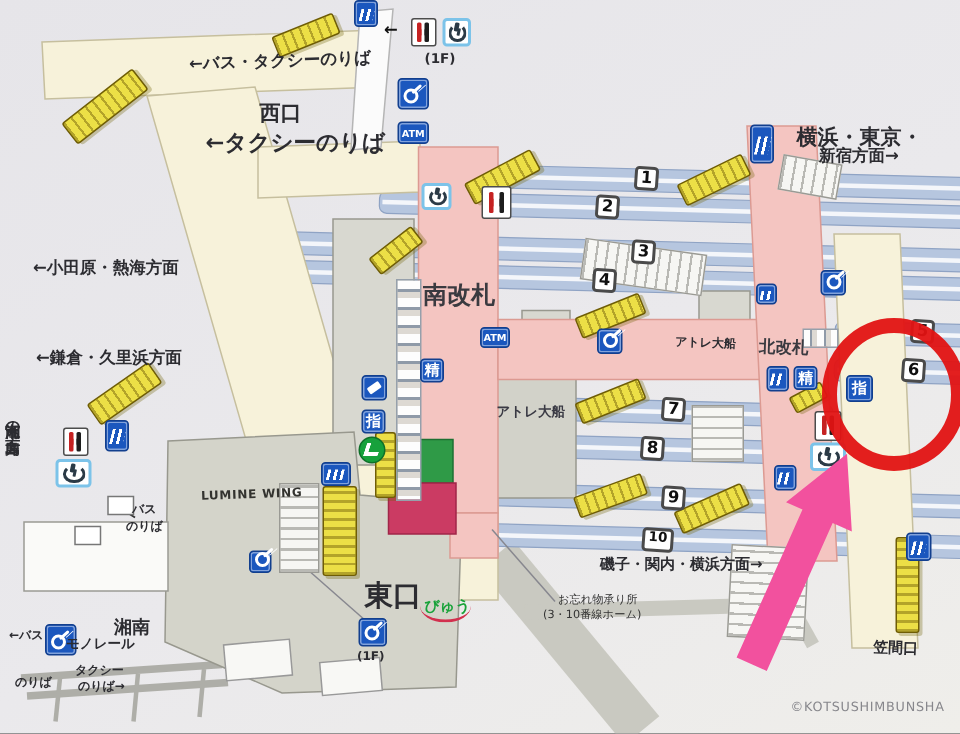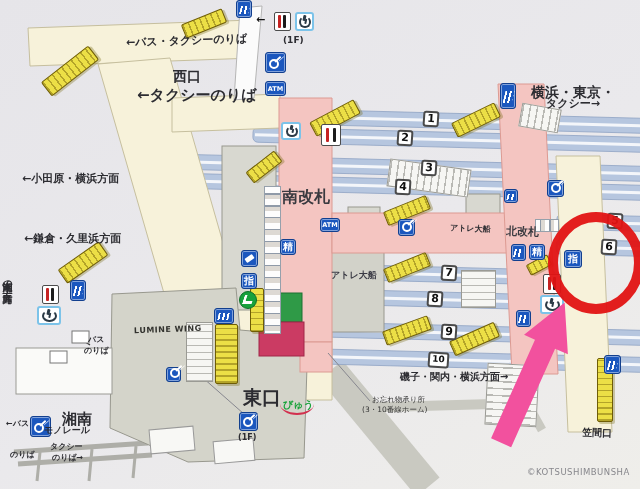--- a/index.html
+++ b/index.html
@@ -235,38 +235,38 @@
   <div class="badge" style="left:427px;top:291px">8</div>
   <div class="badge" style="left:441px;top:324px">9</div>
   <div class="badge wide" style="left:428px;top:352px">10</div>
 
   <div class="t" style="left:126px;top:35px;font-size:11px;transform:rotate(-2deg)">←バス・タクシーのりば</div>
   <div class="t" style="left:173px;top:69px;font-size:14px">西口</div>
   <div class="t" style="left:137px;top:88px;font-size:15px">←タクシーのりば</div>
   <div class="t" style="left:283px;top:36px;font-size:9px">(1F)</div>
   <div class="t" style="left:256px;top:14px;font-size:11px;color:#111">←</div>
   <div class="t" style="left:531px;top:85px;font-size:14px">横浜・東京・</div>
-  <div class="t" style="left:546px;top:98px;font-size:11px">タクシー→</div>
-  <div class="t" style="left:22px;top:173px;font-size:11px">←小田原・横浜方面</div>
+  <div class="t" style="left:546px;top:98px;font-size:11px">新宿方面→</div>
+  <div class="t" style="left:22px;top:173px;font-size:11px">←小田原・熱海方面</div>
   <div class="t" style="left:24px;top:233px;font-size:11px">←鎌倉・久里浜方面</div>
   <div class="t vtxt" style="left:2px;top:274px;font-size:10px">湘南江の島方面←</div>
   <div class="t" style="left:282px;top:189px;font-size:16px;color:#3a3a40">南改札</div>
   <div class="t" style="left:506px;top:226px;font-size:11px;transform:rotate(2deg);color:#3a3a40">北改札</div>
   <div class="t" style="left:450px;top:225px;font-size:8px;transform:rotate(2deg)">アトレ大船</div>
   <div class="t" style="left:331px;top:271px;font-size:9px;color:#3a3a44">アトレ大船</div>
   <div class="t" style="left:134px;top:326px;font-size:8px;letter-spacing:.5px;transform:rotate(-2deg);color:#33332f">LUMINE WING</div>
   <div class="t" style="left:88px;top:336px;font-size:8px">バス</div>
   <div class="t" style="left:84px;top:347px;font-size:8px">のりば</div>
   <div class="t" style="left:243px;top:388px;font-size:19px">東口</div>
   <div class="t" style="left:283px;top:400px;font-size:10px;color:#18a239">びゅう</div>
   <div class="arc" style="left:280px;top:404px;width:34px;height:9px"></div>
   <div class="t light" style="left:372px;top:396px;font-size:7.5px;color:#333">お忘れ物承り所</div>
   <div class="t light" style="left:362px;top:406px;font-size:7.5px;color:#333">(3・10番線ホーム)</div>
   <div class="t" style="left:400px;top:372px;font-size:10px">磯子・関内・横浜方面→</div>
-  <div class="t" style="left:62px;top:412px;font-size:15px">湘南</div>
+  <div class="t" style="left:76px;top:412px;font-size:12px">湘南</div>
   <div class="t" style="left:44px;top:426px;font-size:9px">モノレール</div>
   <div class="t" style="left:6px;top:420px;font-size:8px">←バス</div>
   <div class="t" style="left:10px;top:451px;font-size:8px">のりば</div>
   <div class="t" style="left:50px;top:443px;font-size:8px">タクシー</div>
   <div class="t" style="left:52px;top:454px;font-size:8px">のりば→</div>
   <div class="t" style="left:582px;top:428px;font-size:10px;transform:rotate(2deg)">笠間口</div>
   <div class="t" style="left:238px;top:434px;font-size:8px">(1F)</div>
 
   <svg id="anno" width="640" height="489" viewBox="0 0 640 489" style="z-index:40">
     <polygon fill="#f2519e" points="521,292 545,338 531,338 531,446 509,446 509,338 497,338" transform="rotate(24 518 400)"></polygon>

